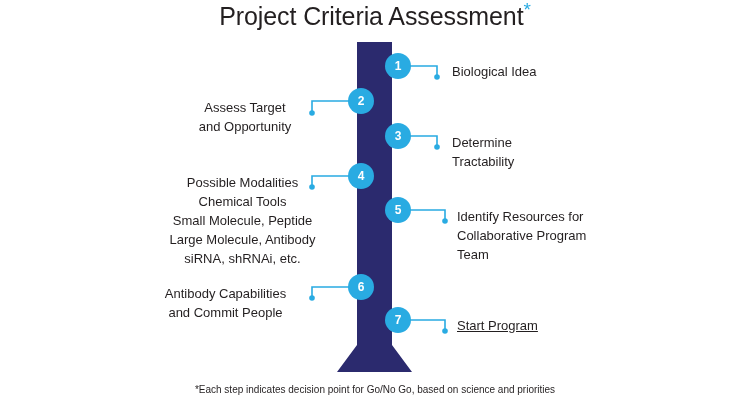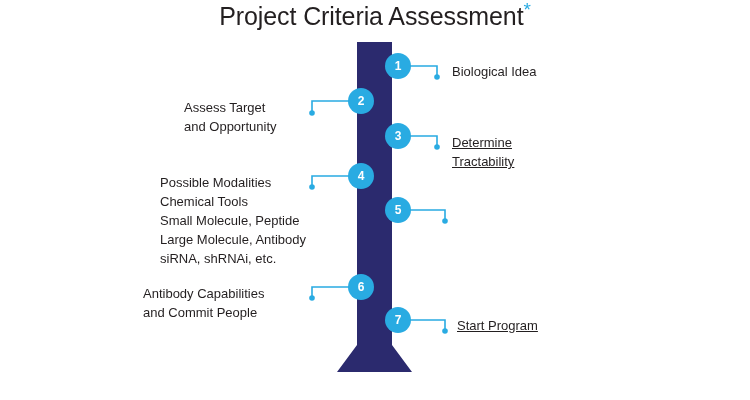--- a/index.html
+++ b/index.html
@@ -66,21 +66,21 @@
   
   .label {
     position: absolute;
     font-size: 13px;
     line-height: 19px;
     color: #231f20;
     white-space: pre-line;
     z-index: 4;
   }
   .label.right { text-align: left; }
-  .label.left  { text-align: left; }
+  .label.left  { text-align: center; }
 
   
   .footnote {
     position: absolute;
     left: 0;
     top: 384px;
     width: 750px;
     text-align: center;
     font-size: 10px;
     color: #231f20;
@@ -152,25 +152,29 @@
   <div class="node" style="left:348px; top:274px;">
       <span>6</span>
     </div>
   <div class="node" style="left:385px; top:307px;">
       <span>7</span>
     </div>
 
   <div class="label right" style="left:452px; top:62px;">Biological Idea</div>
   <div class="label left" style="left:184px; top:98px; width:122px;">Assess Target
 and Opportunity</div>
-  <div class="label right" style="left:452px; top:133px;text-decoration:underline;">Determine
+  <div class="label right" style="left:452px; top:133px;">Determine
 Tractability</div>
   <div class="label left" style="left:160px; top:173px; width:165px;">Possible Modalities
 Chemical Tools
 Small Molecule, Peptide
 Large Molecule, Antibody
 siRNA, shRNAi, etc.</div>
+  <div class="label right" style="left:457px; top:207px;">Identify Resources for
+Collaborative Program
+Team</div>
   <div class="label left" style="left:143px; top:284px; width:165px;">Antibody Capabilities
 and Commit People</div>
   <div class="label right" style="left:457px; top:316px;text-decoration:underline;">Start Program</div>
 
+  <div class="footnote">*Each step indicates decision point for Go/No Go, based on science and priorities</div>
 
 </div>
 
 </body></html>

